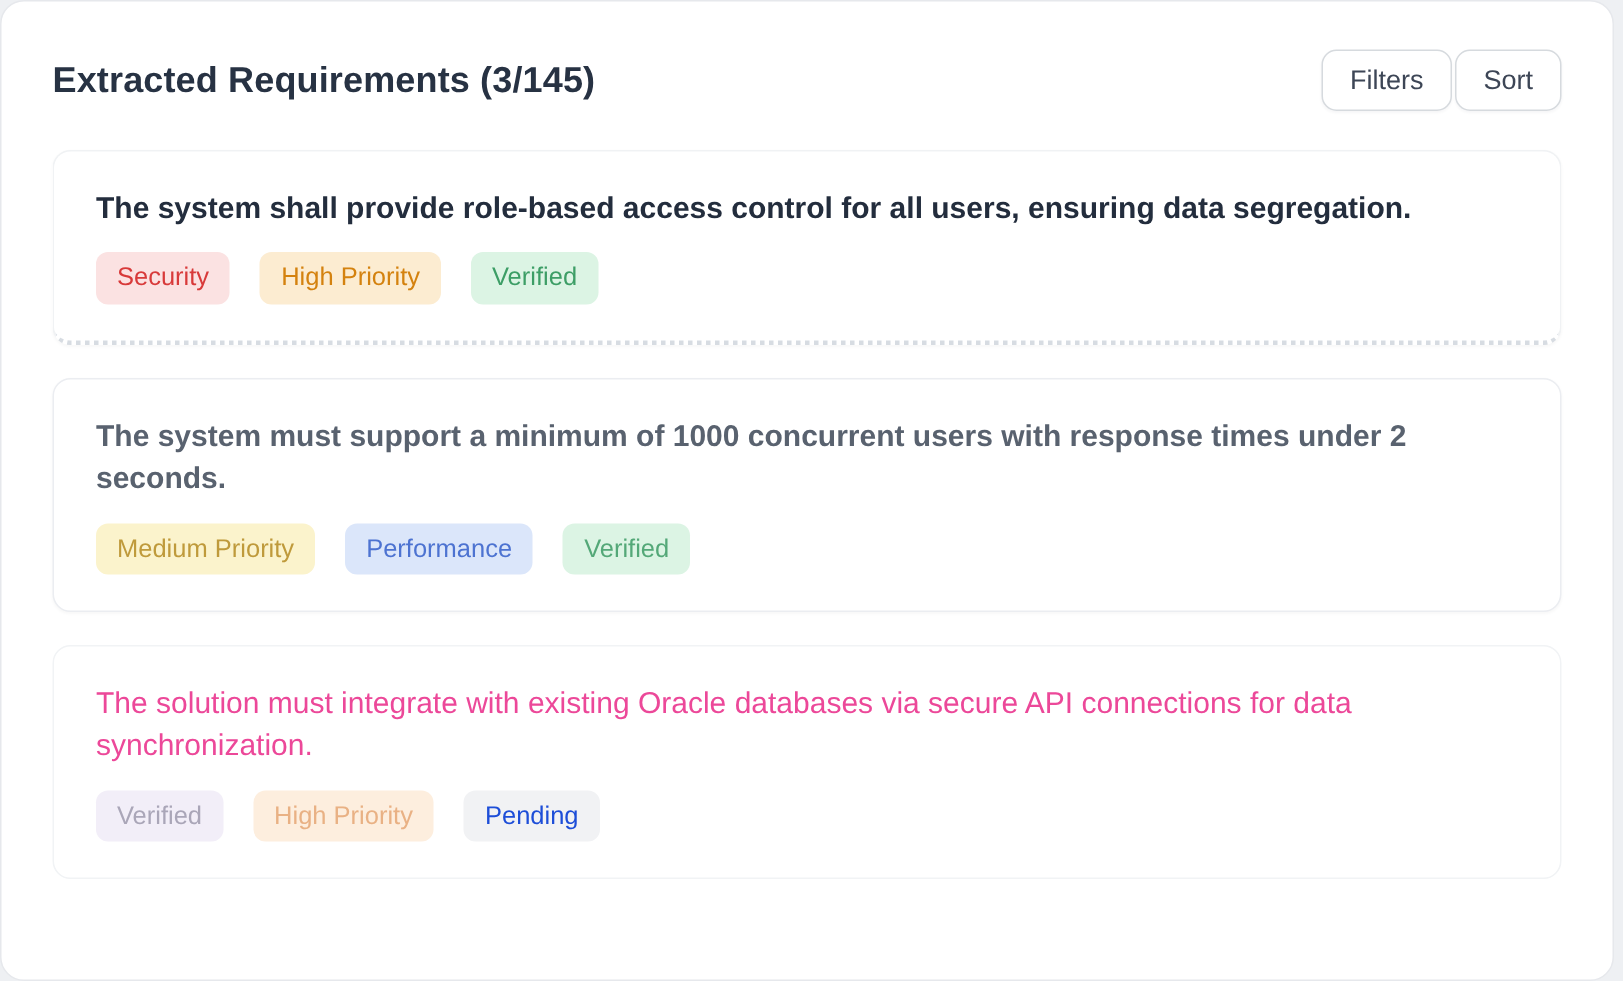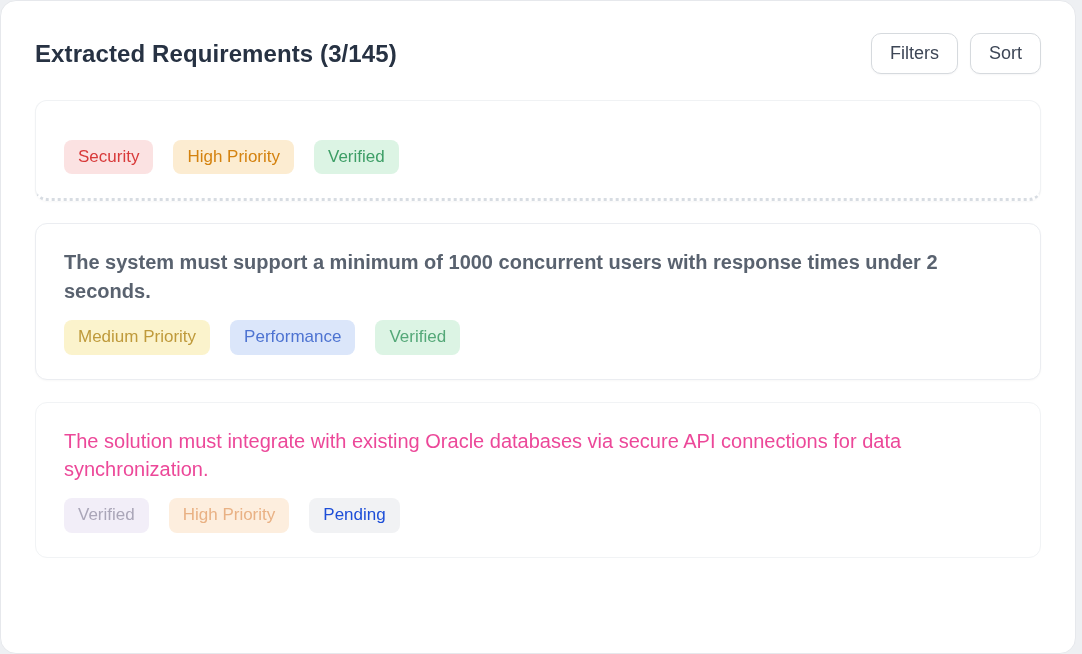--- a/index.html
+++ b/index.html
@@ -21,21 +21,21 @@
     align-items: center;
     justify-content: space-between;
     margin-bottom: 26px;
   }
   .title {
     font-size: 24px;
     font-weight: 700;
     color: #273243;
     letter-spacing: 0.1px;
   }
-  .actions { display: flex; gap: 12px; }
+  .actions { display: flex; gap: 2px; }
   .btn {
     background: #ffffff;
     border: 1px solid #d6dade;
     border-radius: 10px;
     padding: 9px 18px;
     font-size: 18px;
     color: #3d4656;
     font-family: inherit;
     cursor: pointer;
     box-shadow: 0 1px 2px rgba(16,24,40,0.04);
@@ -80,20 +80,21 @@
     <div class="title">Extracted Requirements (3/145)</div>
     <div class="actions">
       <button class="btn">Filters</button>
       <button class="btn">Sort</button>
     </div>
   </div>
 
   <div class="cards">
 
     <div class="card active">
+      <p class="req-text">The system shall provide role-based access control for all users, ensuring data segregation.</p>
       <div class="tags">
         <span class="tag" style="background:#fbe2e2;color:#d83a3a">Security</span>
         <span class="tag" style="background:#fcecd1;color:#d4820f">High Priority</span>
         <span class="tag" style="background:#dcf4e4;color:#3d9e66">Verified</span>
       </div>
     </div>
 
     <div class="card normal">
       <p class="req-text">The system must support a minimum of 1000 concurrent users with response times under 2 seconds.</p>
       <div class="tags">

